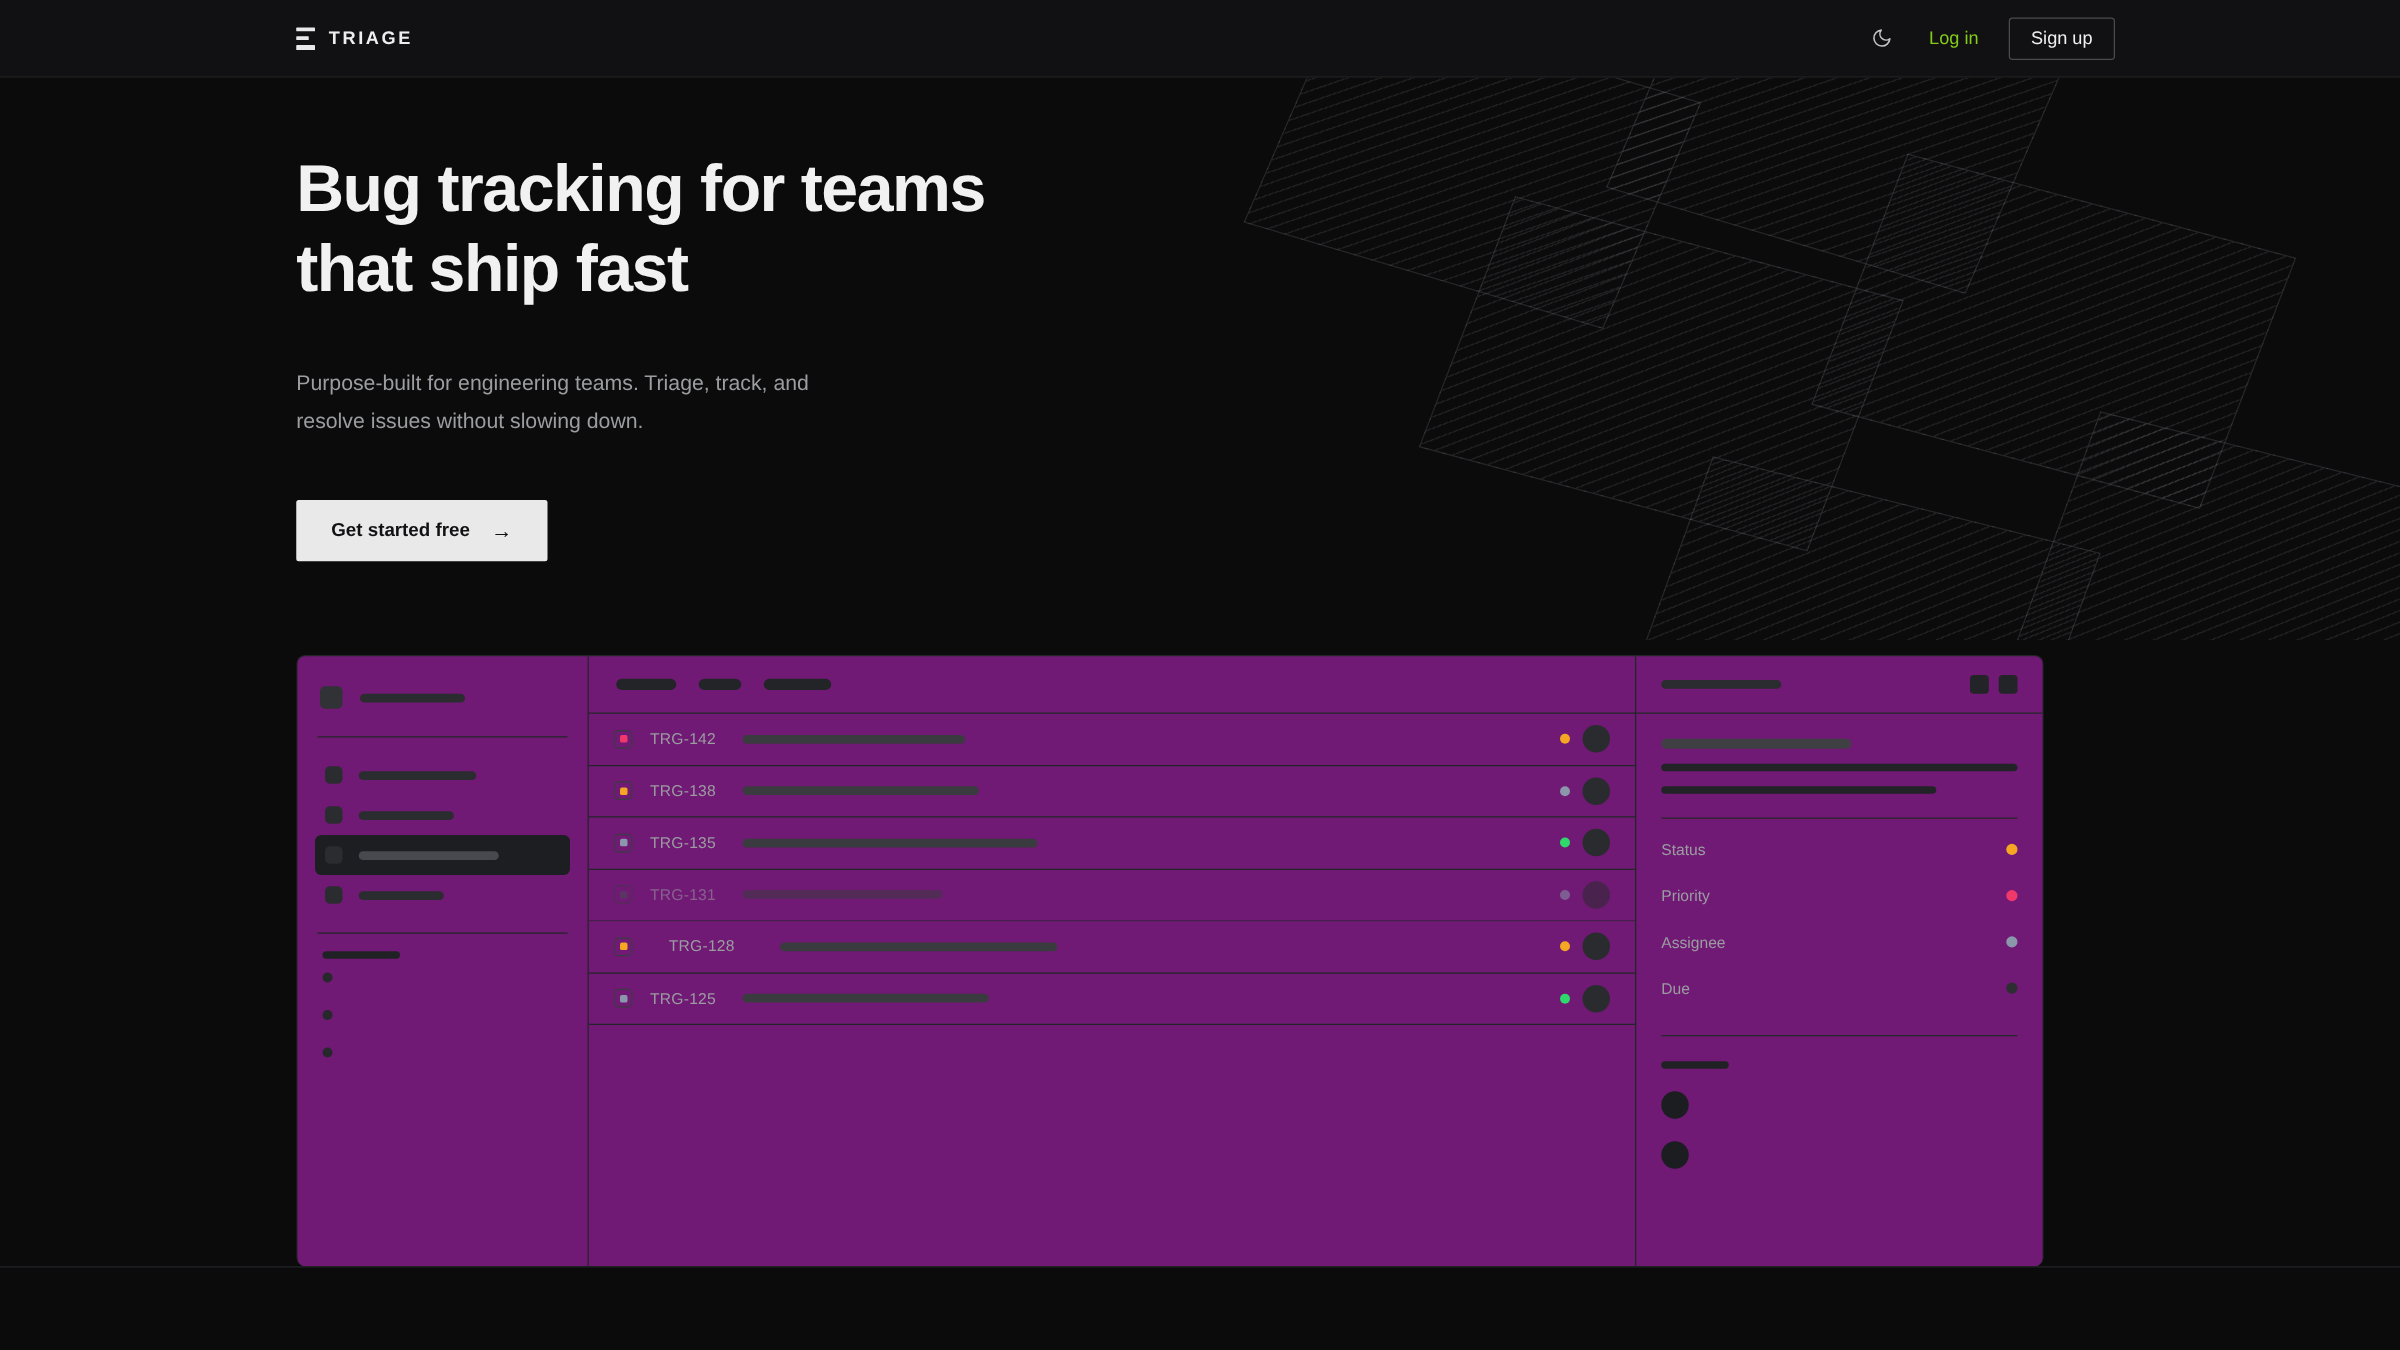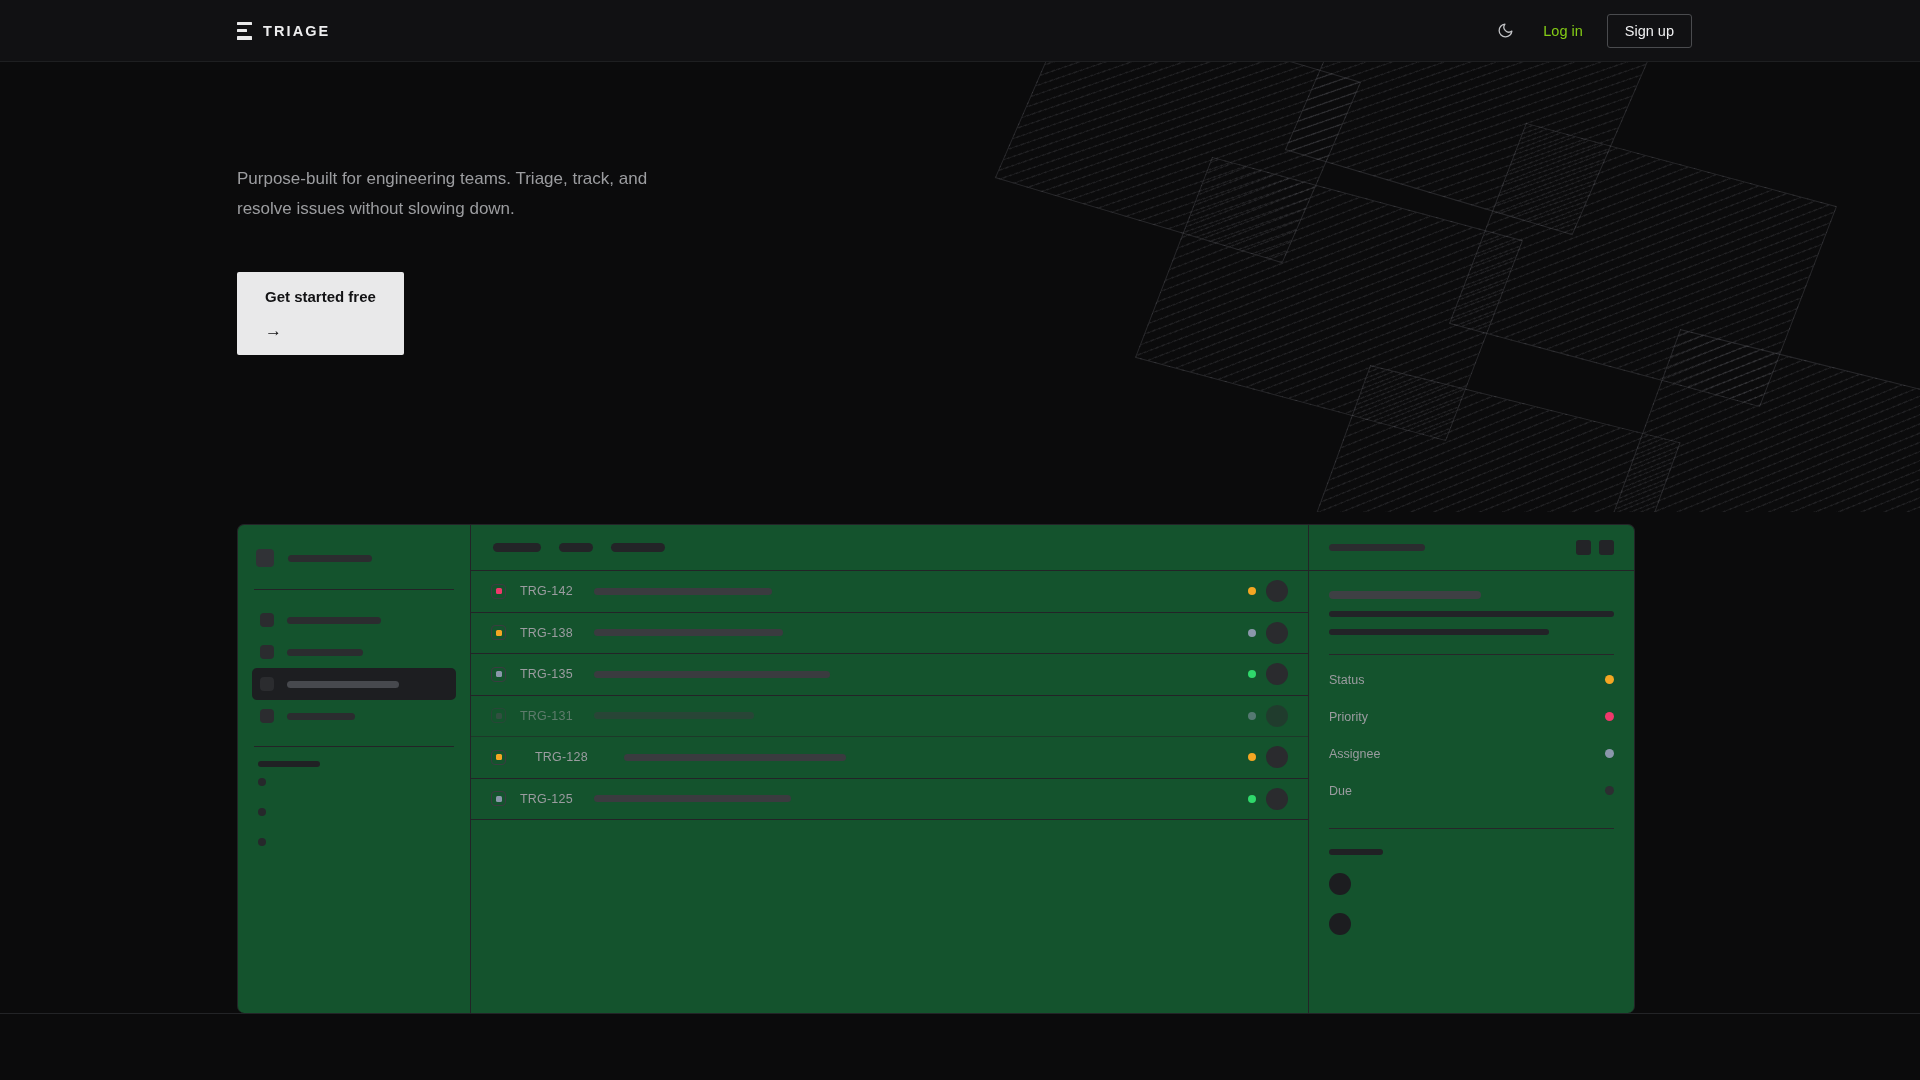--- a/index.html
+++ b/index.html
@@ -141,32 +141,31 @@
     gap: 17px;
     background: #e9e9ea;
     color: #121214;
     border: none;
     font-family: inherit;
     font-size: 15px;
     font-weight: 700;
     padding: 16px 28px;
     border-radius: 2px;
     cursor: pointer;
-    flex-direction: column;
   }
   .cta .arrow { font-size: 17px; line-height: 1; }
 
   
   .mock {
     position: absolute;
     left: 237px;
     top: 524px;
     width: 1398px;
     height: 489px;
-    background: #14532d;
+    background: #701a75;
     border: 1px solid #232427;
     border-radius: 7px;
     border-bottom: none;
     display: flex;
     overflow: hidden;
     z-index: 10;
   }
 
   
   .mock-side {
@@ -325,20 +324,22 @@
   <div class="decor">
     <div class="panel p1"></div>
     <div class="panel p2"></div>
     <div class="panel p3"></div>
     <div class="panel p4"></div>
     <div class="panel p5"></div>
     <div class="panel p6"></div>
   </div>
 
   <div class="hero">
+    <h1>Bug tracking for teams
+that ship fast</h1>
     <p class="sub">Purpose-built for engineering teams. Triage, track, and
 resolve issues without slowing down.</p>
     <button class="cta">
       <span>Get started free</span>
       <span class="arrow">→</span>
     </button>
   </div>
 
   <div class="mock">
 

